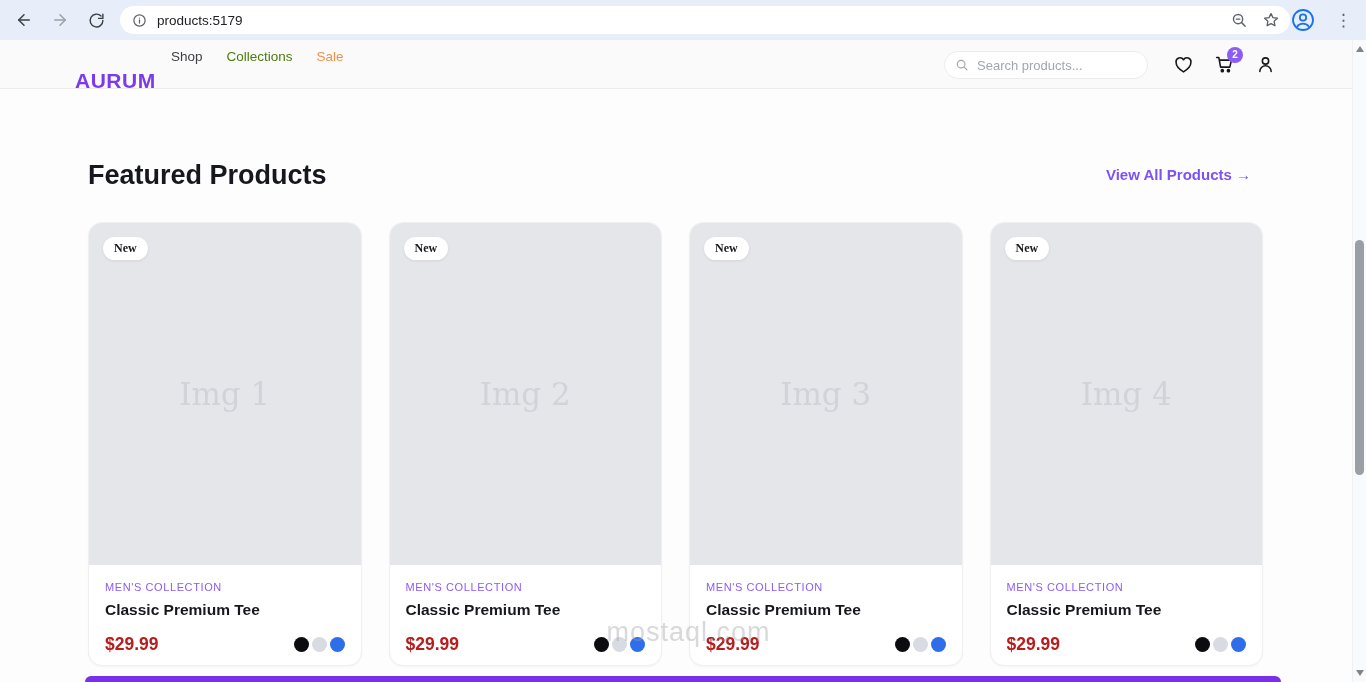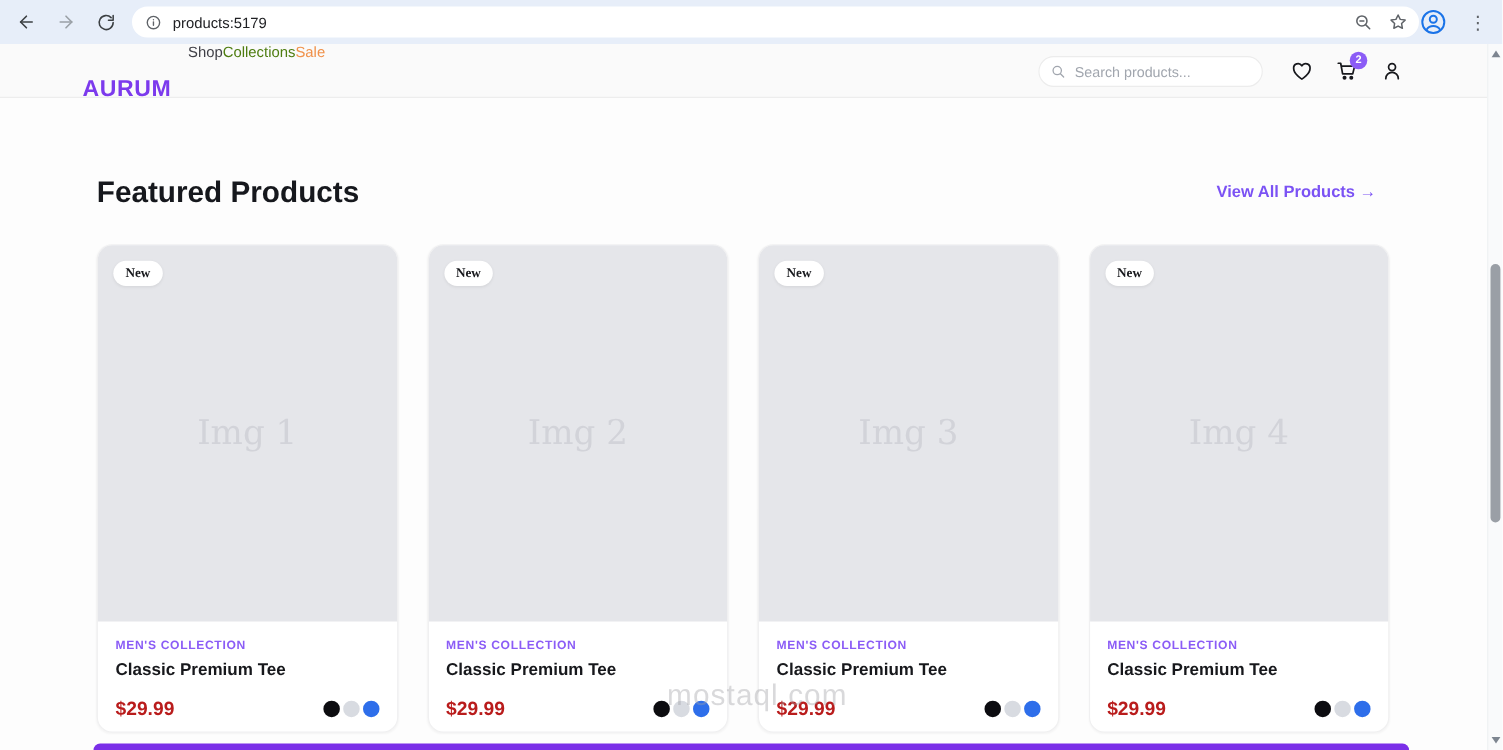--- a/index.html
+++ b/index.html
@@ -15,21 +15,21 @@
   .omni-right { margin-left:auto; display:flex; align-items:center; gap:14px; }
   .chrome-right { position:absolute; right:10px; top:0; height:40px; display:flex; align-items:center; gap:16px; }
   .menu-dots { font-size:17px; color:#5f6368; line-height:1; letter-spacing:0; cursor:pointer; padding:0 4px; }
 
   
   .page { position:absolute; top:40px; left:0; width:1352px; height:642px; background:#fdfdfd; overflow:hidden; }
 
   
   .site-header { position:absolute; top:0; left:0; width:1352px; height:49px; background:#fafafa; border-bottom:1px solid #ebebeb; }
   .brand { position:absolute; left:75px; top:16px; line-height:49px; font-size:21px; font-weight:800; letter-spacing:.5px; color:#7c3aed; cursor:pointer; }
-  .nav { position:absolute; left:171px; top:0; height:33px; display:flex; }
+  .nav { position:absolute; left:171px; top:0; height:33px; display:flex; align-items:center; gap:24px; }
   .nav a { text-decoration:none; font-size:13.5px; cursor:pointer; }
   .nav a.n0 { color:#3f3f46; }
   .nav a.n1 { color:#4d7c0f; }
   .nav a.n2 { color:#f0914a; }
   .search-pill { position:absolute; left:944px; top:11px; width:204px; height:28px; background:#fff; border:1px solid #ececec; border-radius:14px; display:flex; align-items:center; padding:0 10px; }
   .search-pill input { border:none; outline:none; background:transparent; font-size:13px; color:#60646c; margin-left:8px; width:150px; font-family:"Liberation Sans",sans-serif; }
   .search-pill input::placeholder { color:#a1a6ae; }
   .header-icons { position:absolute; left:1170px; top:0; height:49px; display:flex; align-items:center; gap:15px; }
   .hicon { position:relative; width:26px; height:26px; display:flex; align-items:center; justify-content:center; cursor:pointer; }
   .cart-badge { position:absolute; top:-5px; right:-6px; min-width:16px; height:16px; border-radius:8px; background:#8b5cf6; color:#fff; font-size:10px; font-weight:700; display:flex; align-items:center; justify-content:center; padding:0 4px; }
@@ -38,21 +38,21 @@
   .section-title { position:absolute; left:88px; top:96px; font-size:27px; font-weight:800; color:#16181d;margin-top:24px; }
   .section-sub { position:absolute; left:88px; top:133px; font-size:14.5px; color:#9aa0a8; }
   .view-all { position:absolute; right:101px; top:126px; font-size:15px; font-weight:600; color:#7b52f4; text-decoration:none; cursor:pointer; }
 
   .cards { position:absolute; left:88px; top:182px; width:1175px; display:flex; gap:27px; }
   .card { flex:1; height:444px; background:#fff; border:1px solid #f0f0f1; border-radius:14px; box-shadow:0 1px 2px rgba(0,0,0,.04); cursor:pointer; }
   .card-img { position:relative; height:342px; background:#e5e6ea; border-radius:13px 13px 0 0; }
   .img-label { position:absolute; left:0; right:0; top:50%; transform:translateY(-50%); text-align:center; font-family:"DejaVu Serif", serif; font-size:31px; color:#d2d3d9; }
   .new-badge { position:absolute; left:14px; top:14px; background:#fff; border-radius:999px; padding:4px 11px; font-size:12px; font-weight:700; color:#17181c; box-shadow:0 1px 3px rgba(0,0,0,.08);font-family:Liberation Serif, serif; }
   .card-info { padding:16px 16px 0 16px; }
-  .category { font-size:11px; font-weight:700; color:#8b5cf6; letter-spacing:.6px; }
+  .category { font-size:11px; font-weight:400; color:#8b5cf6; letter-spacing:.6px; }
   .pname { margin-top:8px; font-size:15.5px; font-weight:700; color:#17181c; }
   .price-row { margin-top:15px; display:flex; align-items:center; justify-content:space-between; }
   .price { font-size:17.5px; font-weight:800; color:#b91c1c; }
   .dots { display:flex; align-items:center; gap:3px; }
   .dot { width:15px; height:15px; border-radius:50%; display:inline-block; cursor:pointer; }
 
   
   .watermark { position:absolute; left:601px; top:581px; width:175px; text-align:center; z-index:40; pointer-events:none; }
   .wm-ar { font-size:44px; font-weight:700; color:rgba(160,160,165,.38); line-height:1.1; }
   .wm-en { font-size:27px; color:rgba(160,160,165,.40); letter-spacing:1px; margin-top:-4px; }

